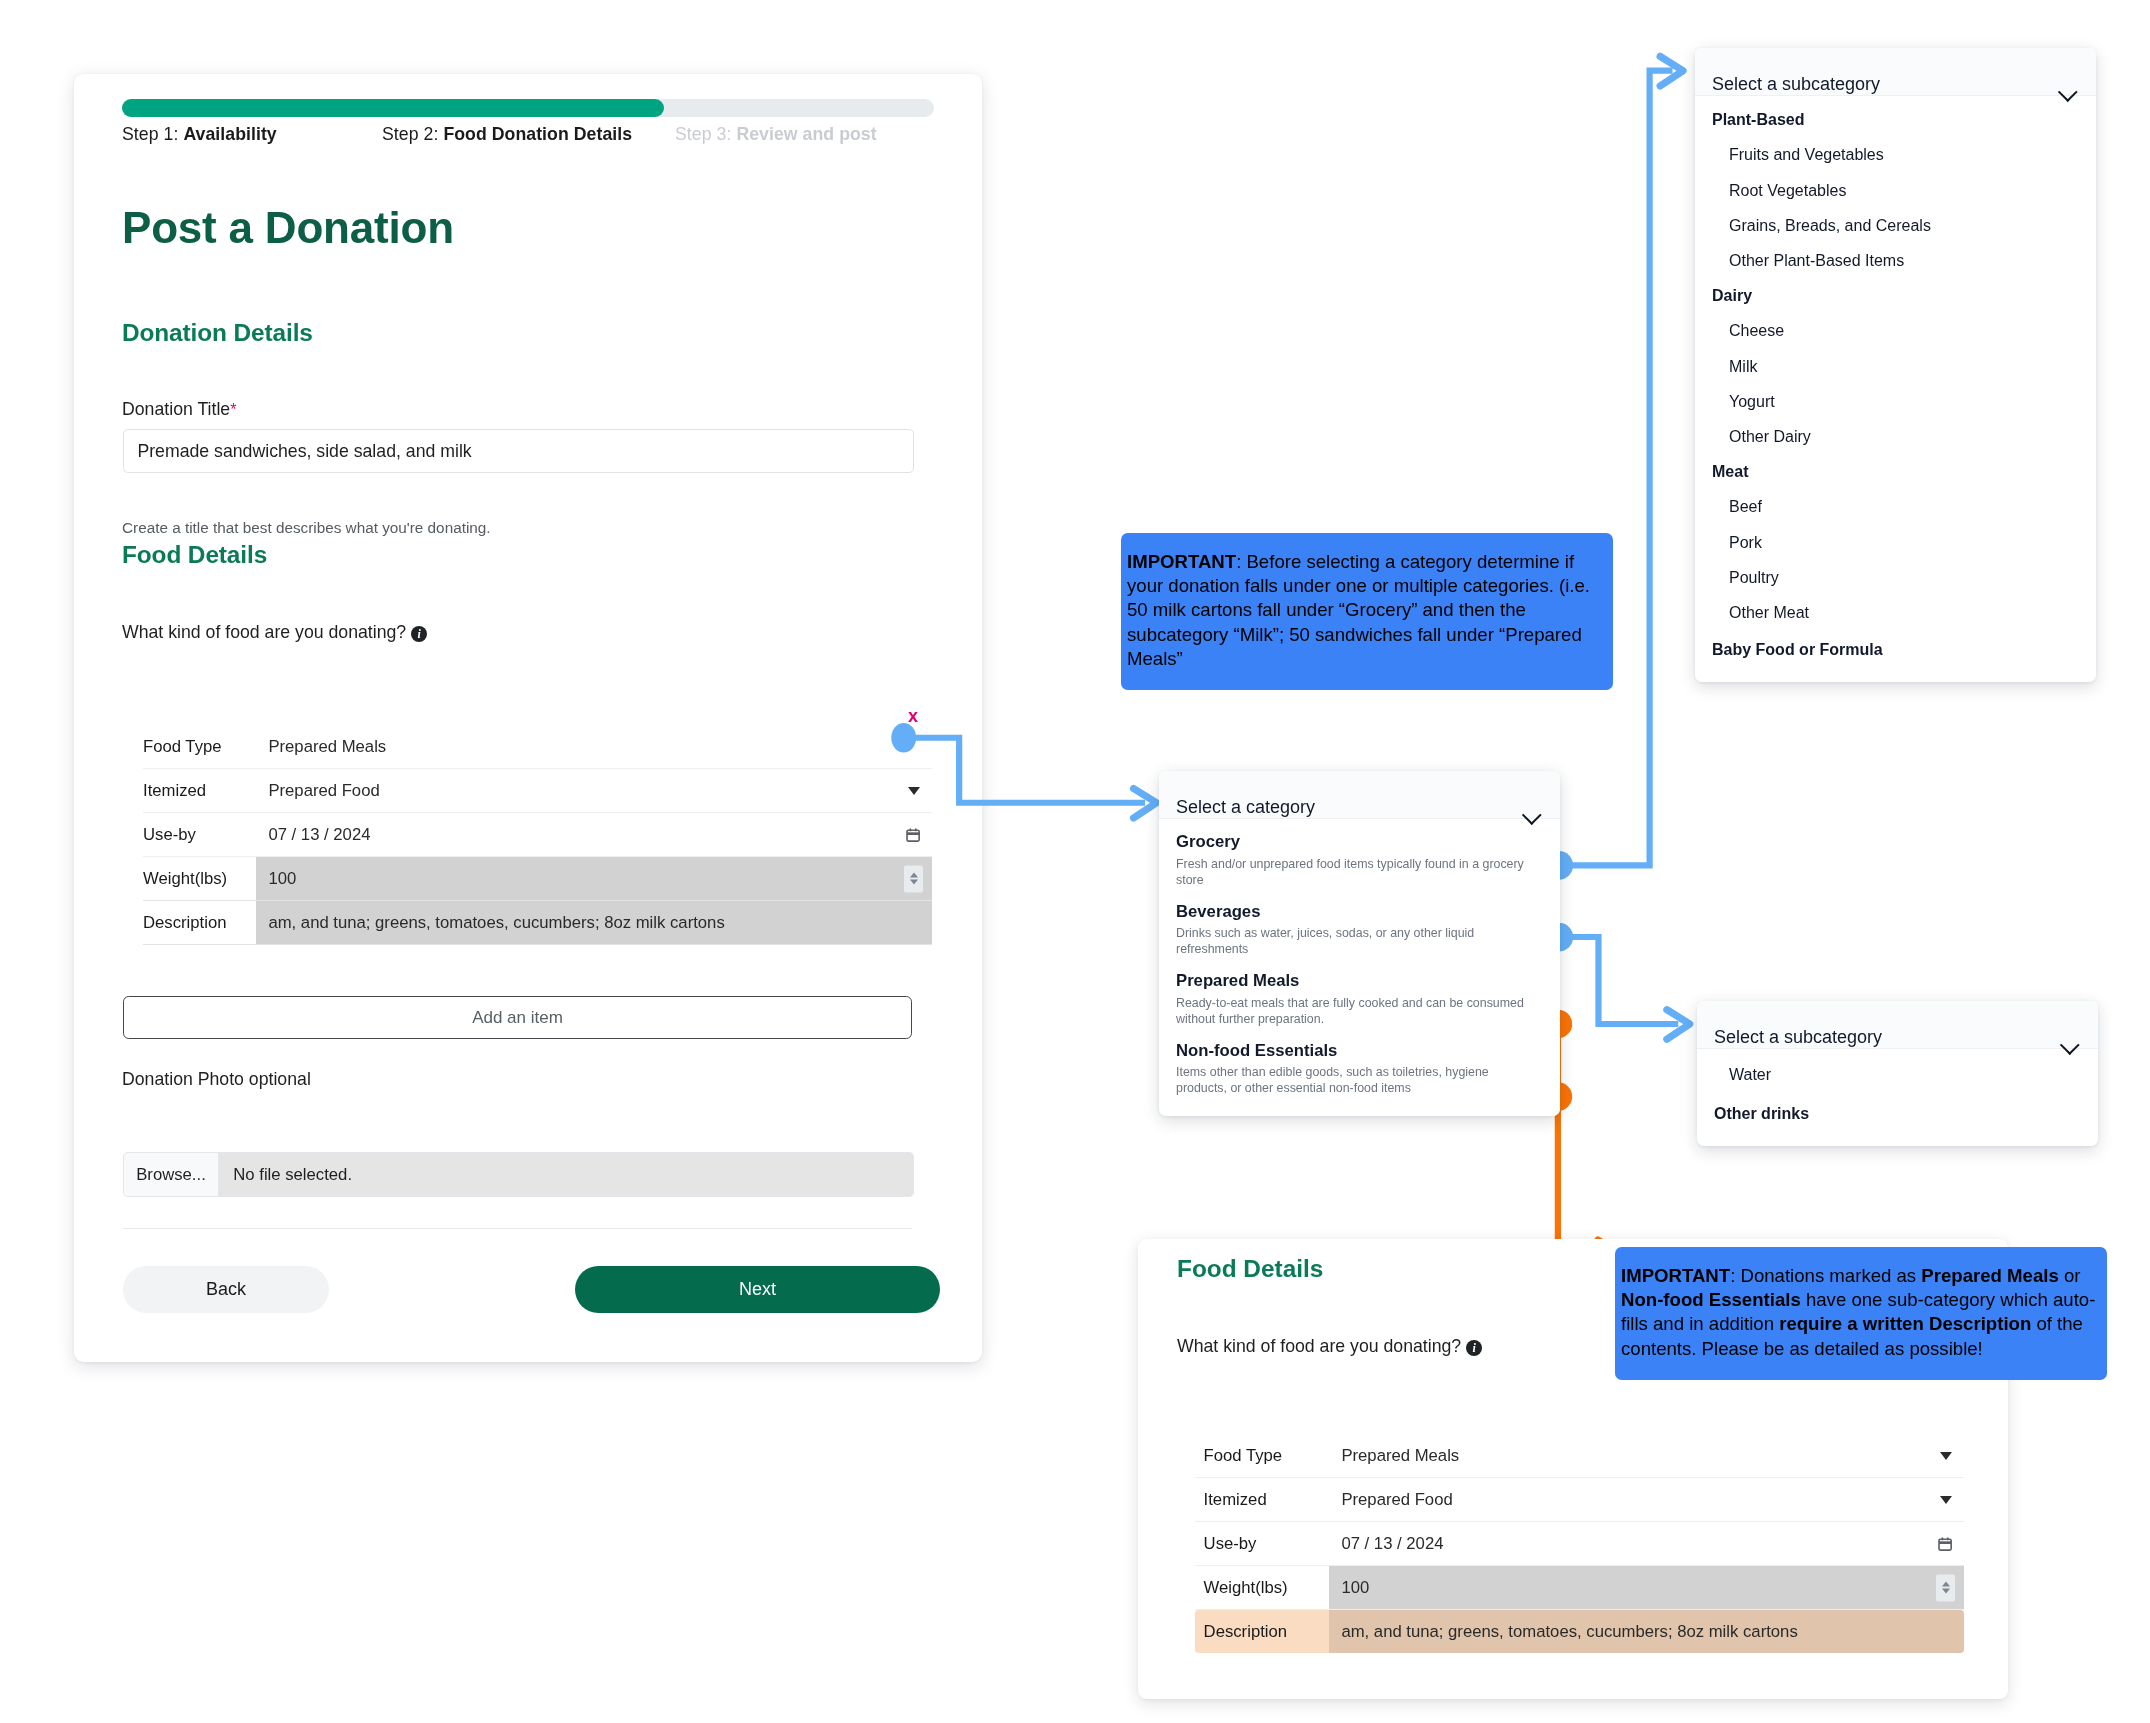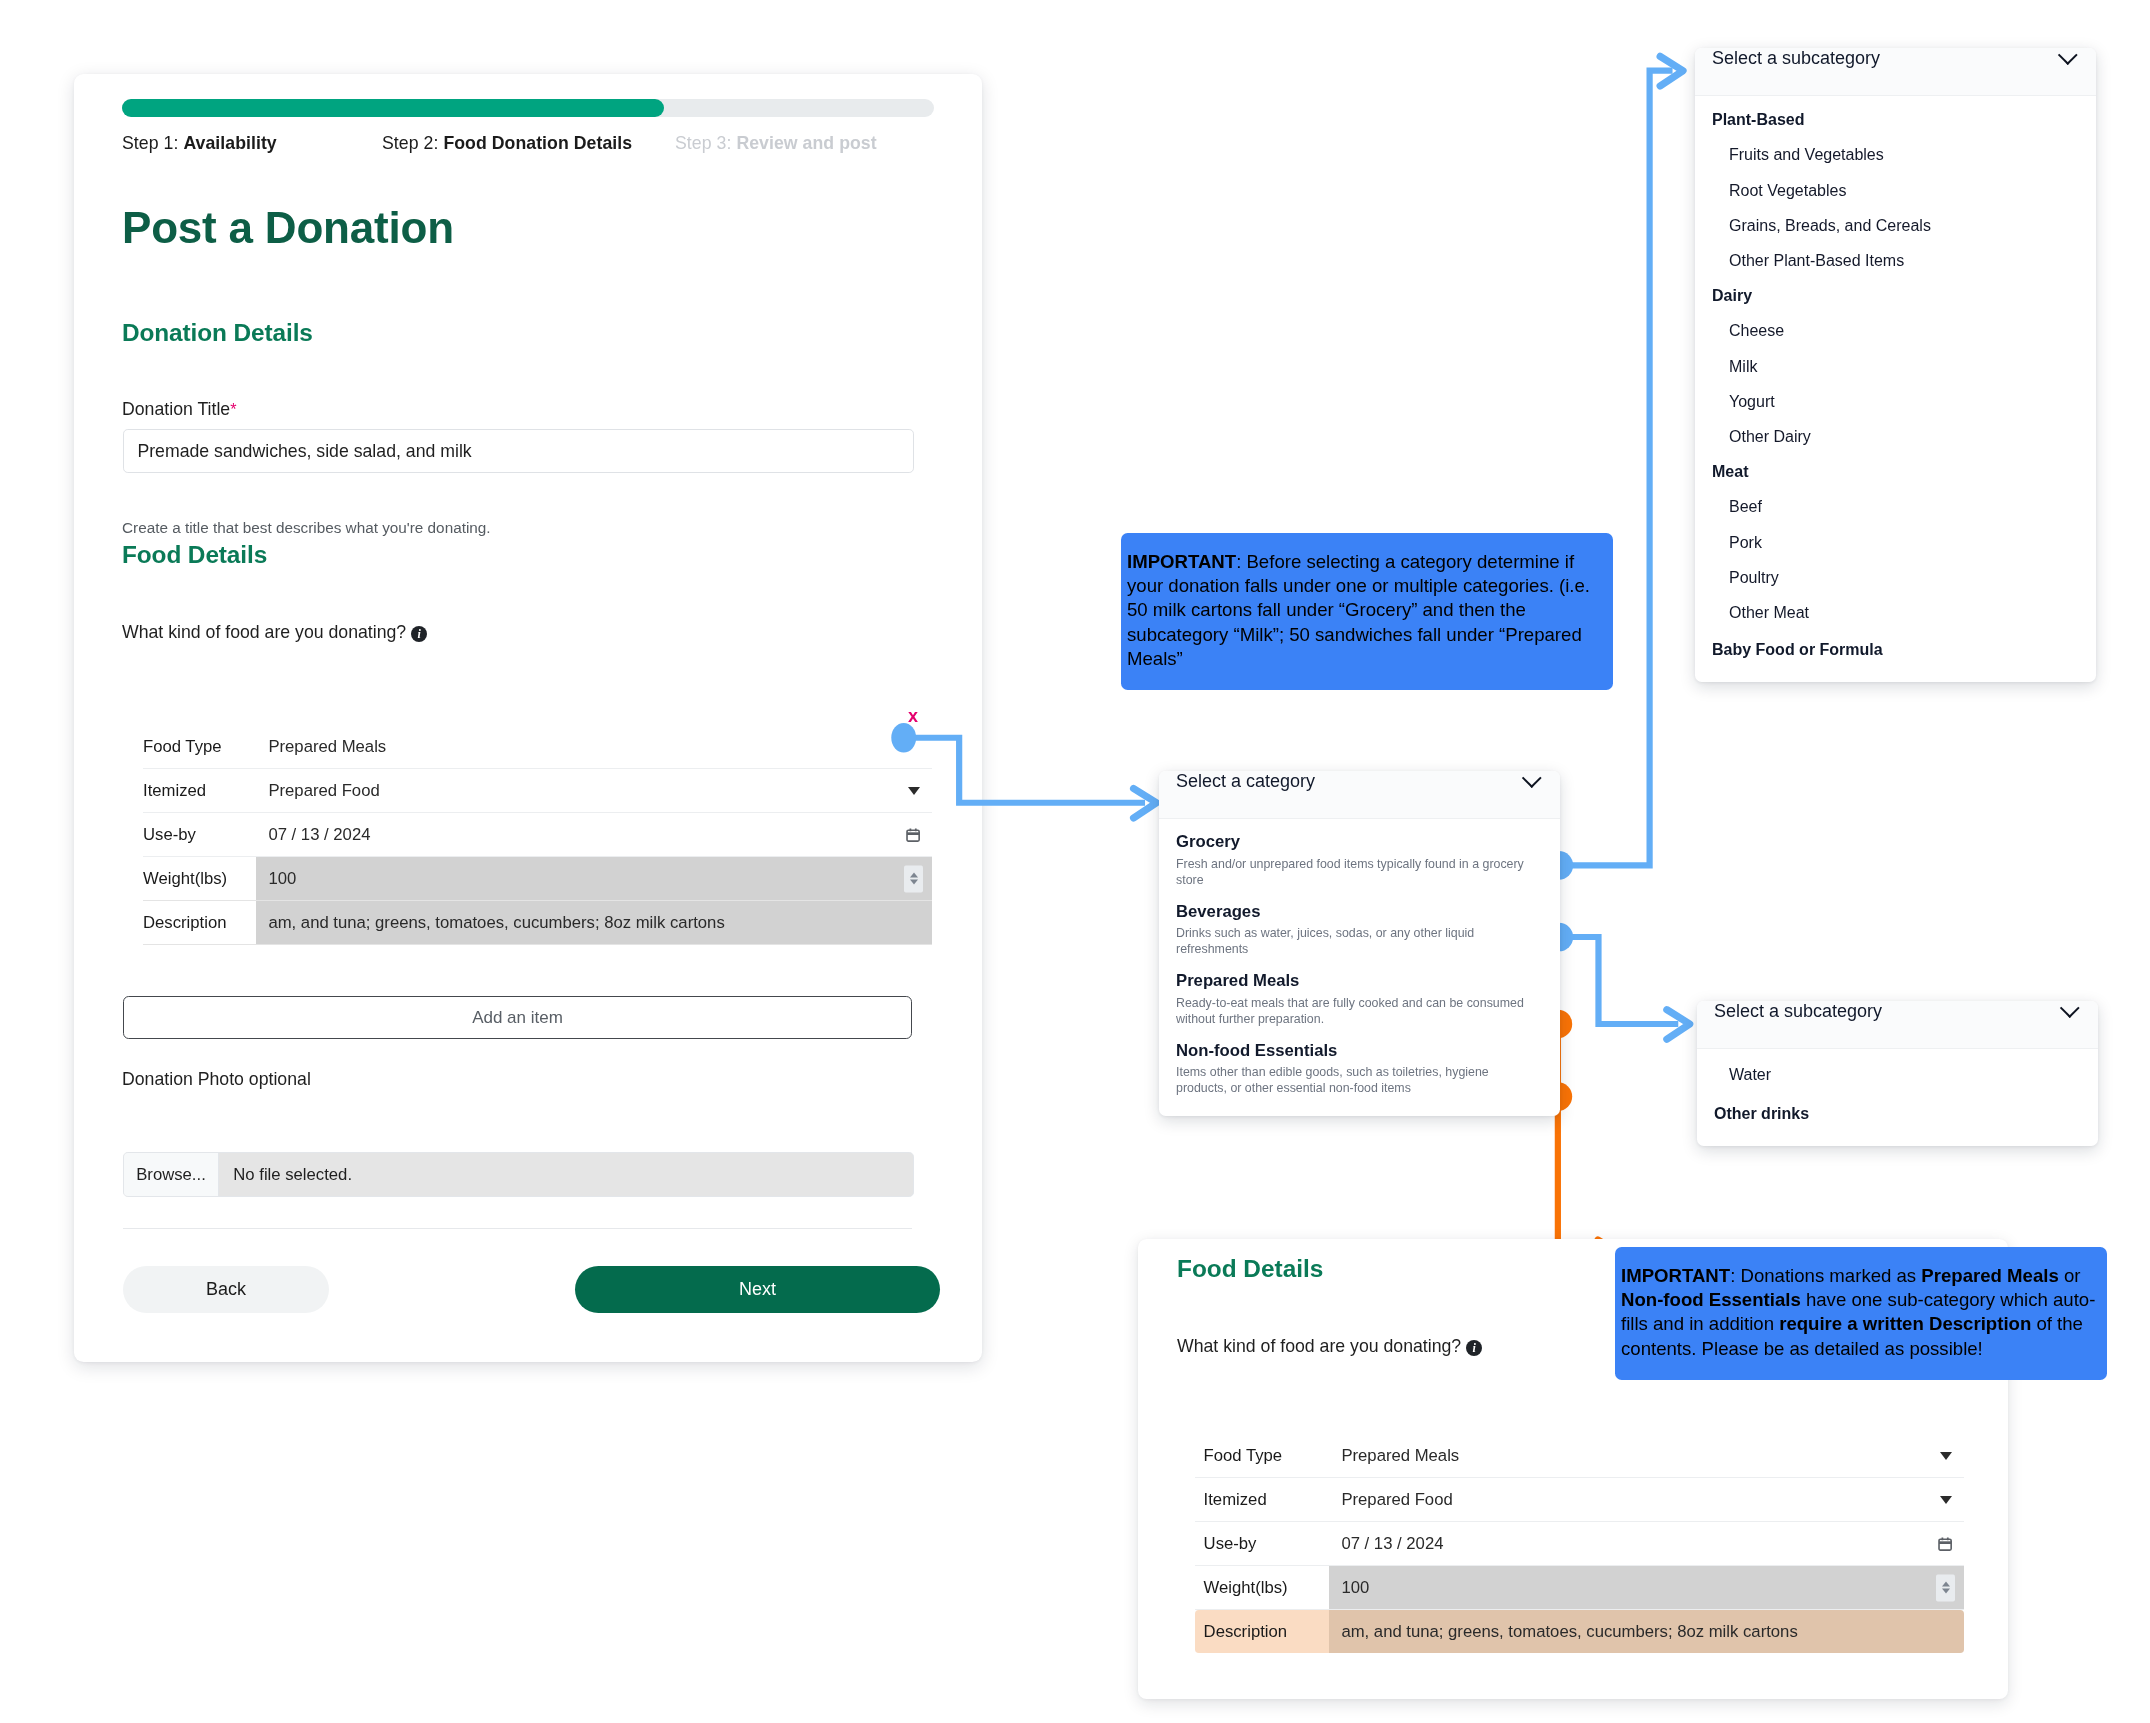--- a/index.html
+++ b/index.html
@@ -9,21 +9,21 @@
 
   .abs{position:absolute;}
 
   
   #main-card{left:74px;top:74px;width:908px;height:1288px;background:#fff;
              border-radius:9.6px;box-shadow:0 4.8px 18px rgba(15,25,45,.13),0 1px 3.8px rgba(15,25,45,.06);}
 
   #progress-track{left:122px;top:99px;width:812px;height:18px;background:#e8ebed;border-radius:9px;}
   #progress-fill{left:0;top:0;width:542px;height:18px;background:#00a480;border-radius:9px;}
 
-  .step{position:absolute;top:133px;font-size:17.7px;color:#1b1b1b;white-space:nowrap;letter-spacing:0.05px;}
+  .step{position:absolute;top:124px;font-size:17.7px;color:#1b1b1b;white-space:nowrap;letter-spacing:0.05px;}
   .step b{font-weight:700;}
   #step-1{left:122px;}
   #step-2{left:382px;}
   #step-3{left:675px;color:#c9ccd1;font-weight:700;}
   #step-3 .lt{font-weight:400;}
 
   #page-title{left:122px;top:206px;font-size:44px;font-weight:700;color:#0d5e46;
               letter-spacing:-0.2px;line-height:1;}
 
   .sec-head{position:absolute;font-size:24.4px;font-weight:700;color:#0a7a57;letter-spacing:-0.1px;}
@@ -78,21 +78,21 @@
   #divider{left:123px;top:1228px;width:789px;height:1px;background:#e6e8eb;}
 
   #back-btn{left:123px;top:1266px;width:206px;height:47px;border-radius:23.4px;background:#f1f3f4;
             border:none;font-size:18px;color:#1b1b1b;font-family:inherit;cursor:pointer;}
   #next-btn{left:575px;top:1266px;width:365px;height:47px;border-radius:23.4px;background:#046b4d;
             border:none;font-size:18px;color:#fff;font-family:inherit;cursor:pointer;}
 
   
   .dd-panel{position:absolute;background:#fff;border-radius:6.7px;
             box-shadow:0 4.8px 16.2px rgba(15,25,45,.15),0 1px 3.3px rgba(15,25,45,.07);}
-  .dd-head{height:47px;display:flex;align-items:flex-start;justify-content:space-between;
+  .dd-head{height:47px;display:flex;align-items:flex-end;justify-content:space-between;
            padding:0 17px;background:#fafbfc;border-radius:6.7px 6.7px 0 0;border-bottom:1px solid #eef0f2;gap:47px;}
   .dd-head span{font-size:18px;color:#11192b;}
   .chev{width:19px;height:10.5px;position:relative;}
   .chev:before{content:"";position:absolute;left:1.4px;top:0;width:11.5px;height:11.5px;
                border-right:2.9px solid #0d1320;border-bottom:2.9px solid #0d1320;
                transform:rotate(45deg);}
   .dd-body{padding:6.7px 0 12.4px;}
 
   .opt{padding:6.7px 17px 6.7px 17px;cursor:pointer;}
   .opt-title{font-size:16.7px;font-weight:700;color:#11192b;}

